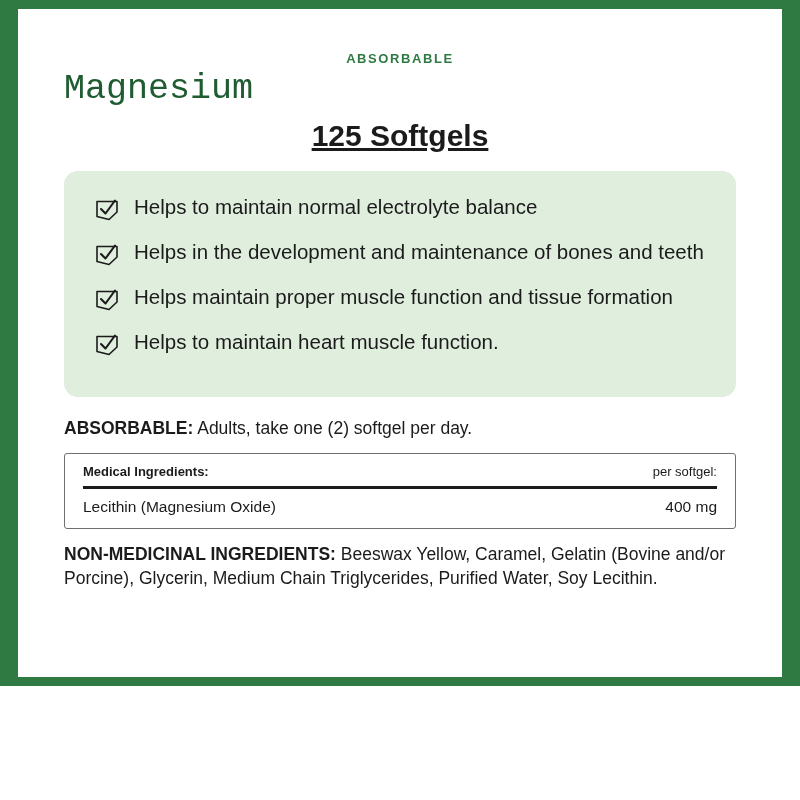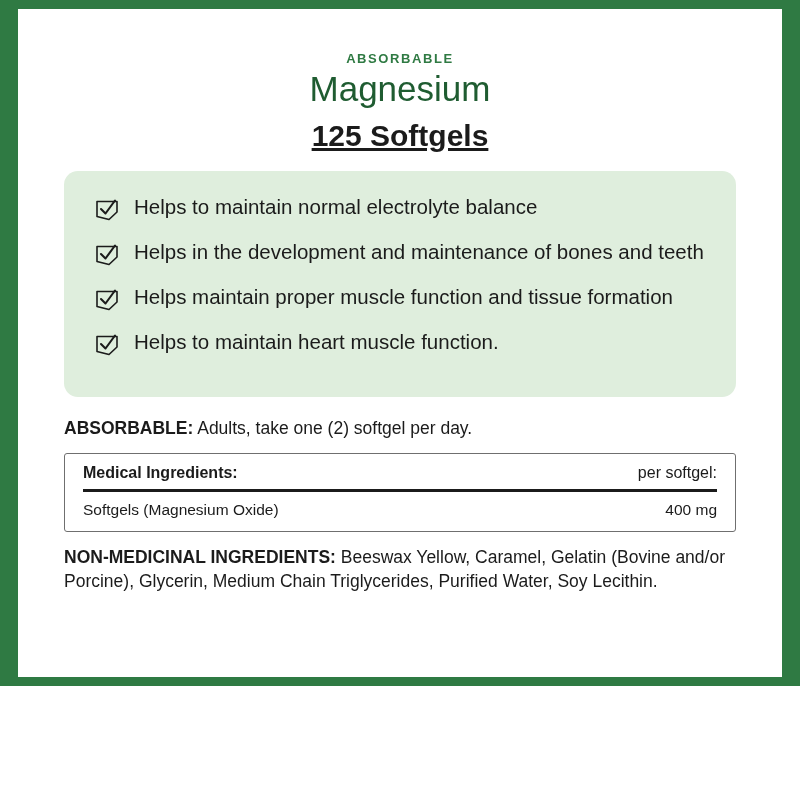--- a/index.html
+++ b/index.html
@@ -39,23 +39,22 @@
   
   .brand-kicker {
     text-align: center;
     color: #2f7a43;
     font-size: 13px;
     font-weight: bold;
     letter-spacing: 1.6px;
     margin: 0 0 4px 0;
   }
   .brand-title {
-    text-align: center;
     color: #1f5c31;
-    font-family: Liberation Sans, sans-serif;
+    font-family: Liberation Mono, monospace;
     font-size: 35px;
     font-weight: normal;
     line-height: 1.1;
     margin: 0 0 10px 0;
   }
   .product-count {
     text-align: center;
     color: #1b1b1b;
     font-size: 30px;
     font-weight: bold;
@@ -107,21 +106,21 @@
     margin-top: 14px;
     border: 1px solid #6f6f6f;
     border-radius: 3px;
     padding: 10px 18px 12px 18px;
     box-sizing: border-box;
   }
   .ing-head {
     display: flex;
     justify-content: space-between;
     align-items: baseline;
-    font-size: 16px;
+    font-size: 13px;
     color: #1b1b1b;
     padding-bottom: 7px;
   }
   .ing-head .lbl { font-weight: bold; }
   .ing-rule {
     border-bottom: 3px solid #1b1b1b;
     margin-bottom: 9px;
   }
   .ing-row {
     display: flex;
@@ -199,21 +198,21 @@
         <b>ABSORBABLE:</b><span> Adults, take one (2) softgel per day.</span>
       </div>
 
       <div class="ing-table">
         <div class="ing-head">
           <span class="lbl">Medical Ingredients:</span>
           <span>per softgel:</span>
         </div>
         <div class="ing-rule"></div>
         <div class="ing-row">
-          <span>Softgels (Magnesium Oxide)</span>
+          <span>Lecithin (Magnesium Oxide)</span>
           <span>400 mg</span>
         </div>
       </div>
 
       <div class="nonmed">
         <b>NON-MEDICINAL INGREDIENTS:</b><span> Beeswax Yellow, Caramel, Gelatin (Bovine and/or Porcine), Glycerin, Medium Chain Triglycerides, Purified Water, Soy Lecithin.</span>
       </div>
 
     </div>
   </div>

